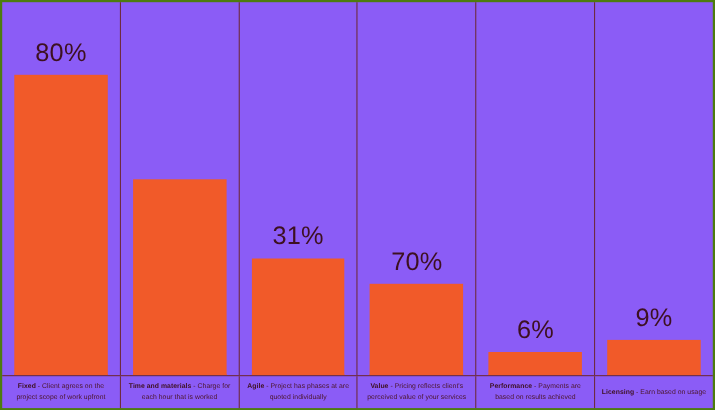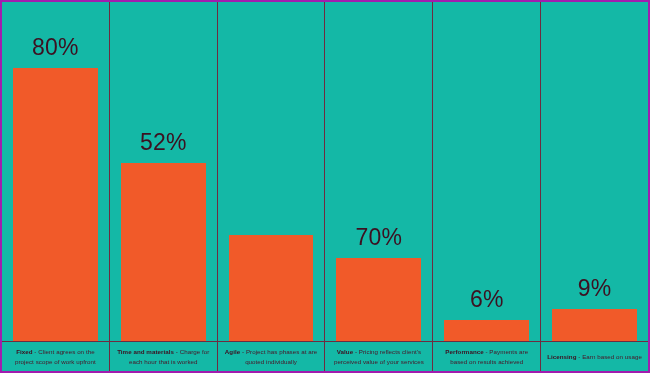--- a/index.html
+++ b/index.html
@@ -12,22 +12,22 @@
     overflow: hidden;
     background: #ffffff;
     font-family: "Liberation Sans", sans-serif;
   }
 
   #chart-frame {
     position: relative;
     box-sizing: border-box;
     width: 650px;
     height: 373px;
-    background: #14b8a6;
-    border: 2px solid #a21caf;
+    background: #8b5cf6;
+    border: 2px solid #4d7c0f;
   }
 
   
   #plot-area {
     position: absolute;
     left: 0;
     top: 0;
     right: 0;
     height: 339px;
     display: flex;
@@ -122,27 +122,27 @@
 
     <div class="column">
       <div class="bar-wrap">
         <div class="bar-value">80%</div>
         <div class="bar" style="height: 272px; background: rgb(241, 90, 41);"></div>
       </div>
     </div>
 
     <div class="column">
       <div class="bar-wrap">
-        <div class="bar-value">52%</div>
         <div class="bar" style="height: 176.8px; background: rgb(241, 90, 41);"></div>
       </div>
     </div>
 
     <div class="column">
       <div class="bar-wrap">
+        <div class="bar-value">31%</div>
         <div class="bar" style="height: 105.4px; background: rgb(241, 90, 41);"></div>
       </div>
     </div>
 
     <div class="column">
       <div class="bar-wrap">
         <div class="bar-value">70%</div>
         <div class="bar" style="height: 81.6px; background: rgb(241, 90, 41);"></div>
       </div>
     </div>

